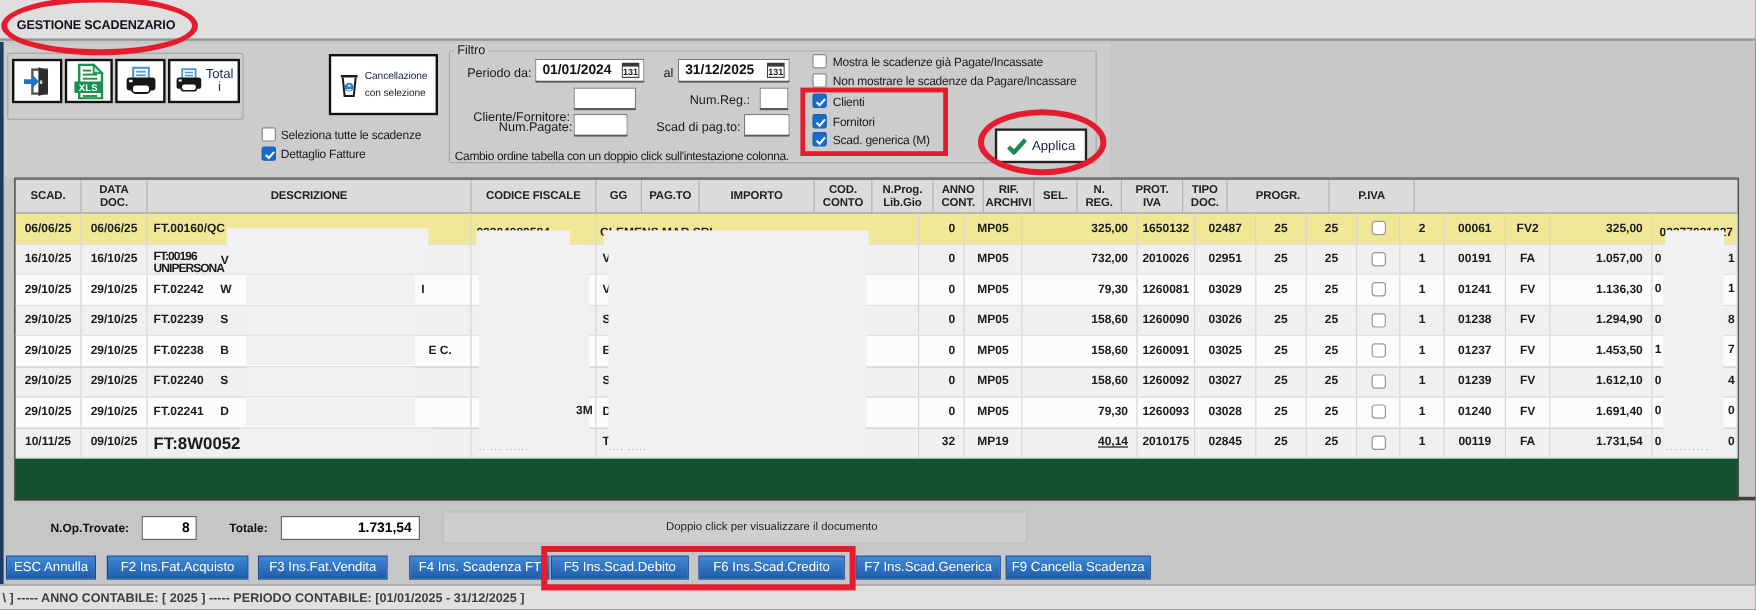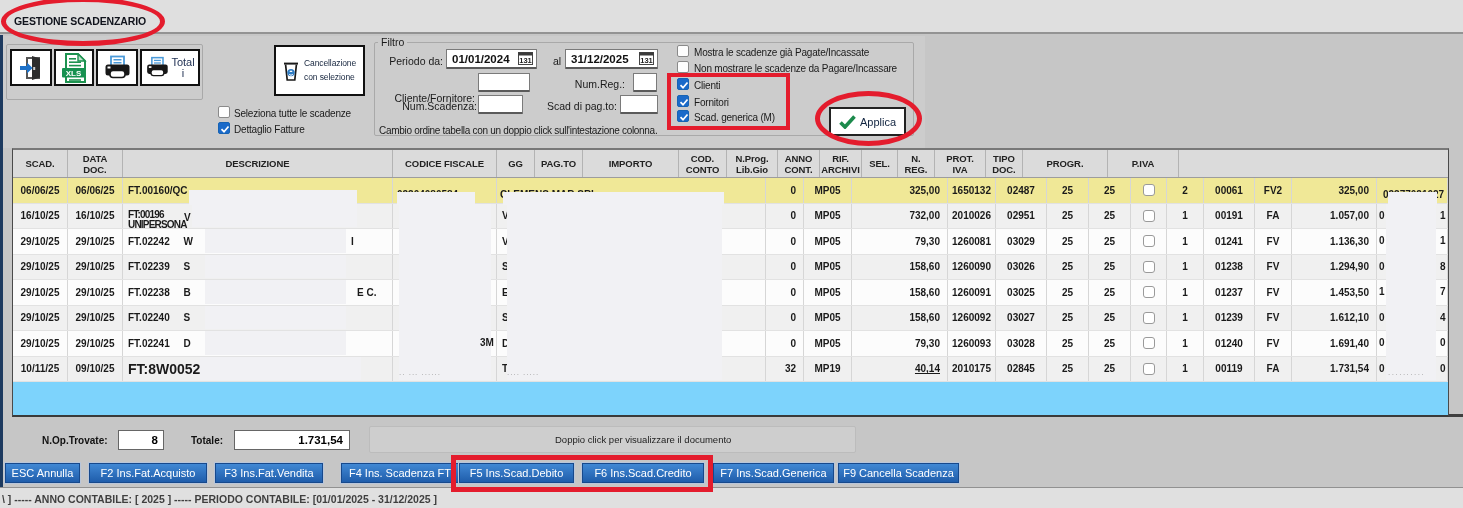--- a/index.html
+++ b/index.html
@@ -112,21 +112,21 @@
 <div class="abs" style="left:571px;top:53px;font-size:11.5px;font-weight:bold;color:#111">31/12/2025</div>
 <svg class="abs" style="left:639px;top:52px" width="15" height="13" viewBox="0 0 15 13">
     <rect x="0.5" y="0.5" width="14" height="12" fill="#fff" stroke="#444"></rect>
     <rect x="0.5" y="0.5" width="14" height="3" fill="#3a3a3a"></rect>
     <text x="7.5" y="10.5" font-size="7.5" font-weight="bold" fill="#222" text-anchor="middle" font-family="Liberation Sans">131</text>
   </svg>
 <div class="lblr" style="left:375px;top:92px;width:100px">Cliente/Fornitore:</div>
 <div class="inp" style="left:478px;top:73px;width:52px;height:19px"></div>
 <div class="lblr" style="left:525px;top:78px;width:100px">Num.Reg.:</div>
 <div class="inp" style="left:633px;top:73px;width:24px;height:19px"></div>
-<div class="lblr" style="left:377px;top:100px;width:100px">Num.Scadenza:</div>
+<div class="lblr" style="left:377px;top:100px;width:100px">Num.Pagate:</div>
 <div class="inp" style="left:478px;top:95px;width:45px;height:19px"></div>
 <div class="lblr" style="left:517px;top:100px;width:100px">Scad di pag.to:</div>
 <div class="inp" style="left:620px;top:95px;width:38px;height:19px"></div>
 <div class="lbl" style="left:379px;top:125px;font-size:10px;letter-spacing:-0.3px">Cambio ordine tabella con un doppio click sull'intestazione colonna.</div>
 
 <div class="ckb" style="left:677px;top:45px"></div>
 <div class="cklbl" style="left:694px;top:47px">Mostra le scadenze già Pagate/Incassate</div>
 <div class="ckb" style="left:677px;top:61px"></div>
 <div class="cklbl" style="left:694px;top:63px">Non mostrare le scadenze da Pagare/Incassare</div>
 <div class="ckbon" style="left:677px;top:78px">
@@ -148,21 +148,21 @@
   </div>
 <div class="cklbl" style="left:694px;top:112px">Scad. generica (M)</div>
 
 <div class="abs" style="left:829px;top:107px;width:77px;height:29px;background:#fff;border:2px solid #222;display:flex;align-items:center;justify-content:center">
  <svg width="17" height="14" viewBox="0 0 17 14" style="margin-right:4px">
       <path d="M1.5 7.5 L6 12 L15.5 1.5" stroke="#1c8a4c" stroke-width="3.6" fill="none"></path>
     </svg>
  <span style="font-size:11px;color:#10233f">Applica</span>
 </div>
 
-<div class="abs" style="left:12px;top:148px;width:1437px;height:269px;background:#7dd3fc;border:1px solid #4a4a4a;border-top:2px solid #787878;border-bottom:2px solid #3a3a3a">
+<div class="abs" style="left:12px;top:148px;width:1437px;height:269px;background:#14532d;border:1px solid #4a4a4a;border-top:2px solid #787878;border-bottom:2px solid #3a3a3a">
 <div class="trow thead" style="height:28px">
 <div class="tc hc" style="width:55px">SCAD.</div>
 <div class="tc hc" style="width:55px">DATA<br>DOC.</div>
 <div class="tc hc" style="width:270px">DESCRIZIONE</div>
 <div class="tc hc" style="width:104px">CODICE FISCALE</div>
 <div class="tc hc" style="width:38px">GG</div>
 <div class="tc hc" style="width:48px">PAG.TO</div>
 <div class="tc hc" style="width:96px">IMPORTO</div>
 <div class="tc hc" style="width:48px">COD.<br>CONTO</div>
 <div class="tc hc" style="width:51px">N.Prog.<br>Lib.Gio</div>

